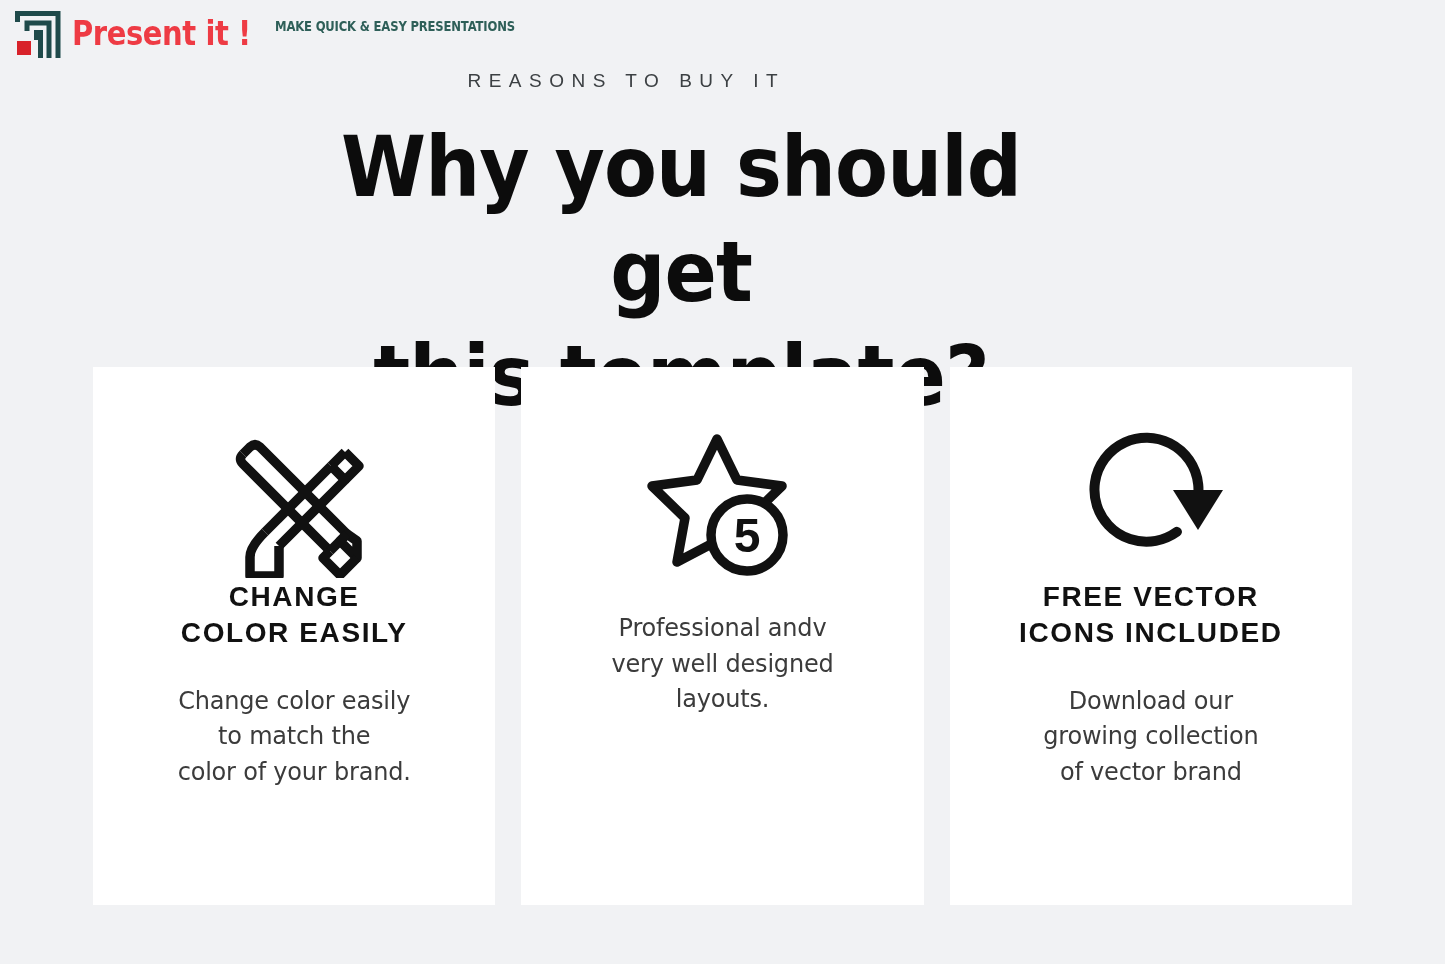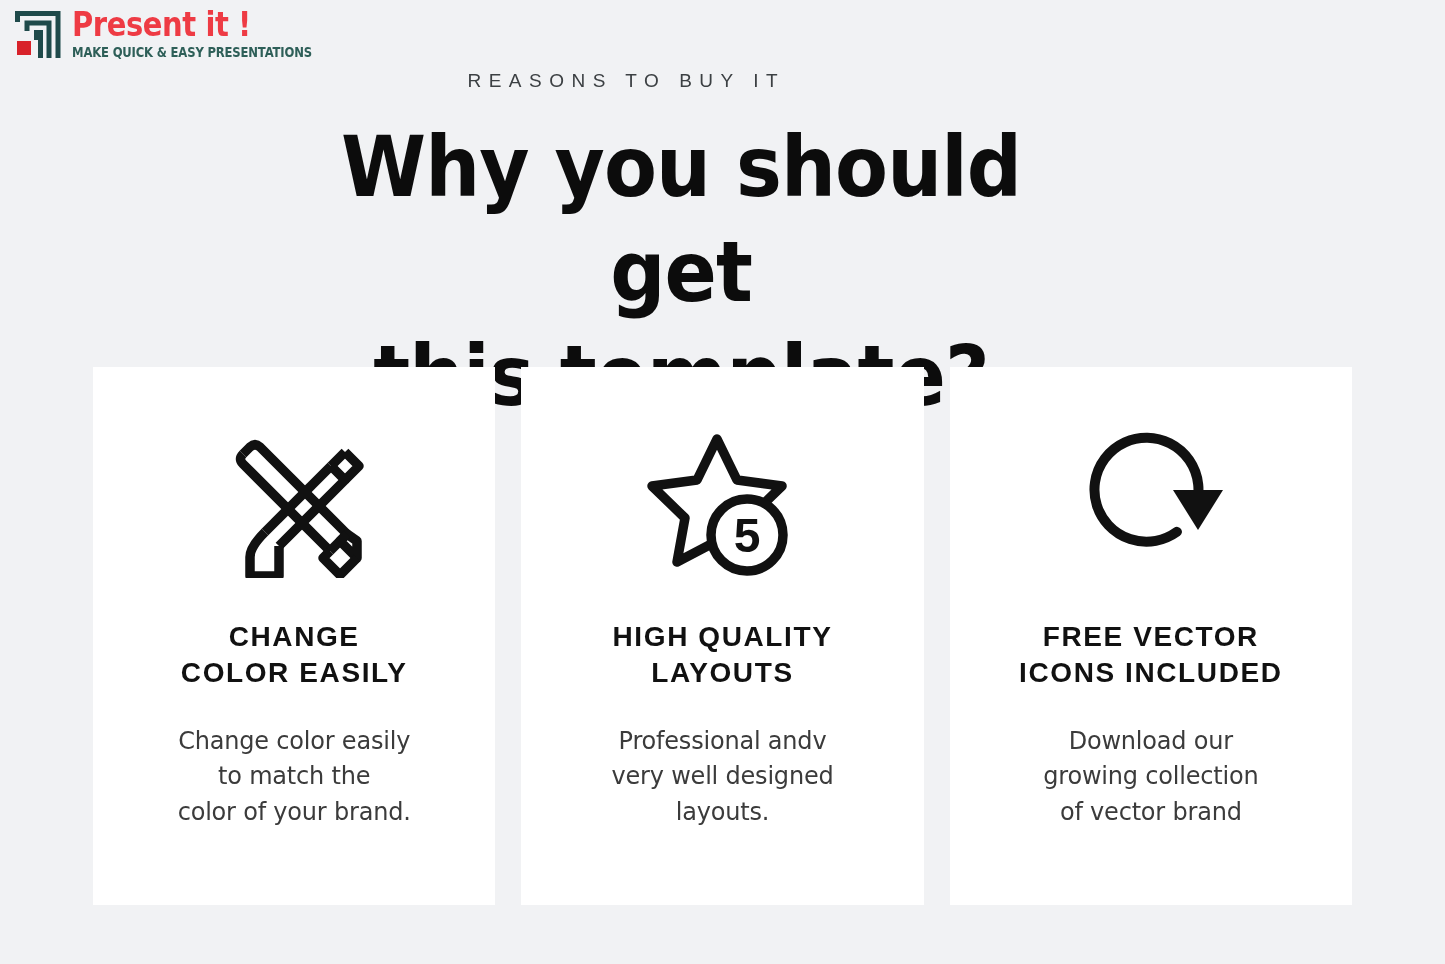--- a/index.html
+++ b/index.html
@@ -35,21 +35,21 @@
     gap: 8px;
   }
   .logo-mark {
     width: 52px;
     height: 52px;
     flex: 0 0 52px;
     position: relative;
   }
   .logo-text {
     display: flex;
-    flex-direction: column;
+    flex-direction: row;
     justify-content: center;
     line-height: 1;
   }
   .logo-wordmark {
     font-family: "DejaVu Sans", sans-serif;
     font-weight: bold;
     font-size: 33px;
     color: #ee3b44;
     letter-spacing: -0.5px;
     line-height: 1.05;
@@ -126,21 +126,20 @@
   }
   .card-icon {
     height: 150px;
     display: flex;
     align-items: center;
     justify-content: center;
   }
   .card-icon svg { display: block; }
 
   .card-title {
-    margin-top: 40px;
     font-family: "Liberation Sans", sans-serif;
     font-weight: bold;
     font-size: 28px;
     line-height: 1.3;
     letter-spacing: 1.6px;
     color: #111111;
     text-align: center;
     text-transform: uppercase;
     white-space: pre-line;
   }
@@ -215,22 +214,20 @@
     </div>
 
     <div class="card">
       <div class="card-icon">
         <svg width="150" height="148" viewBox="0 0 150 148" aria-hidden="true">
           <path d="M62 9 L82 50 L127 56 L94 88 L102 132 L62 111 L22 132 L30 88 L-3 56 L42 50 Z" transform="translate(8,0)" fill="#ffffff" stroke="#111111" stroke-width="9.5" stroke-linejoin="round"></path>
           <circle cx="100" cy="105" r="36" fill="#ffffff" stroke="#111111" stroke-width="9.5"></circle>
           <text x="100" y="105" text-anchor="middle" dominant-baseline="central" font-family="Liberation Sans, sans-serif" font-size="48" font-weight="bold" fill="#111111">5</text>
         </svg>
       </div>
-      <div class="card-title">HIGH QUALITY
-LAYOUTS</div>
       <div class="card-body">Professional andv
 very well designed
 layouts.</div>
     </div>
 
     <div class="card">
       <div class="card-icon">
         <svg width="150" height="148" viewBox="0 0 150 148" aria-hidden="true">
           <path d="M106 42 A 52 52 0 1 0 113 72" transform="rotate(50 75 74)" fill="none" stroke="#111111" stroke-width="10" stroke-linecap="round"></path>
           <path d="M97 60 L147 60 L122 100 Z" fill="#111111"></path>

